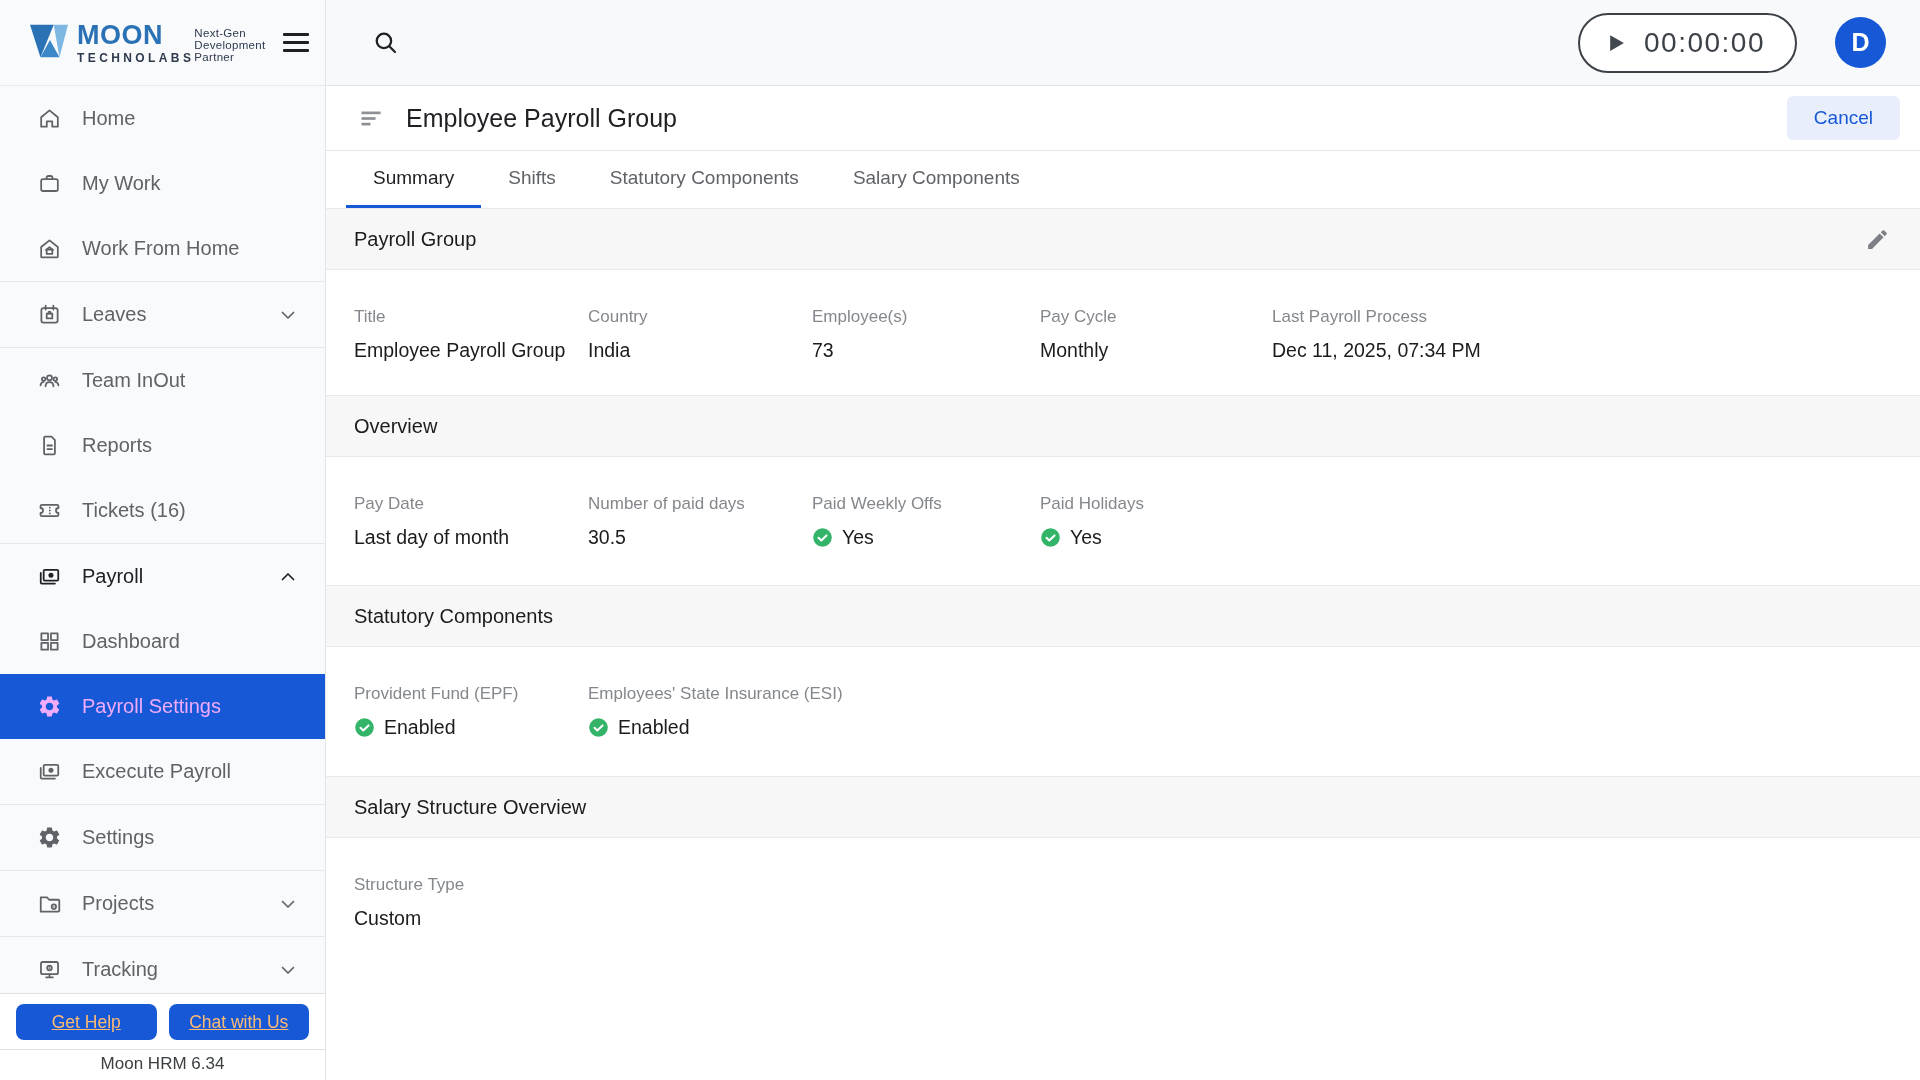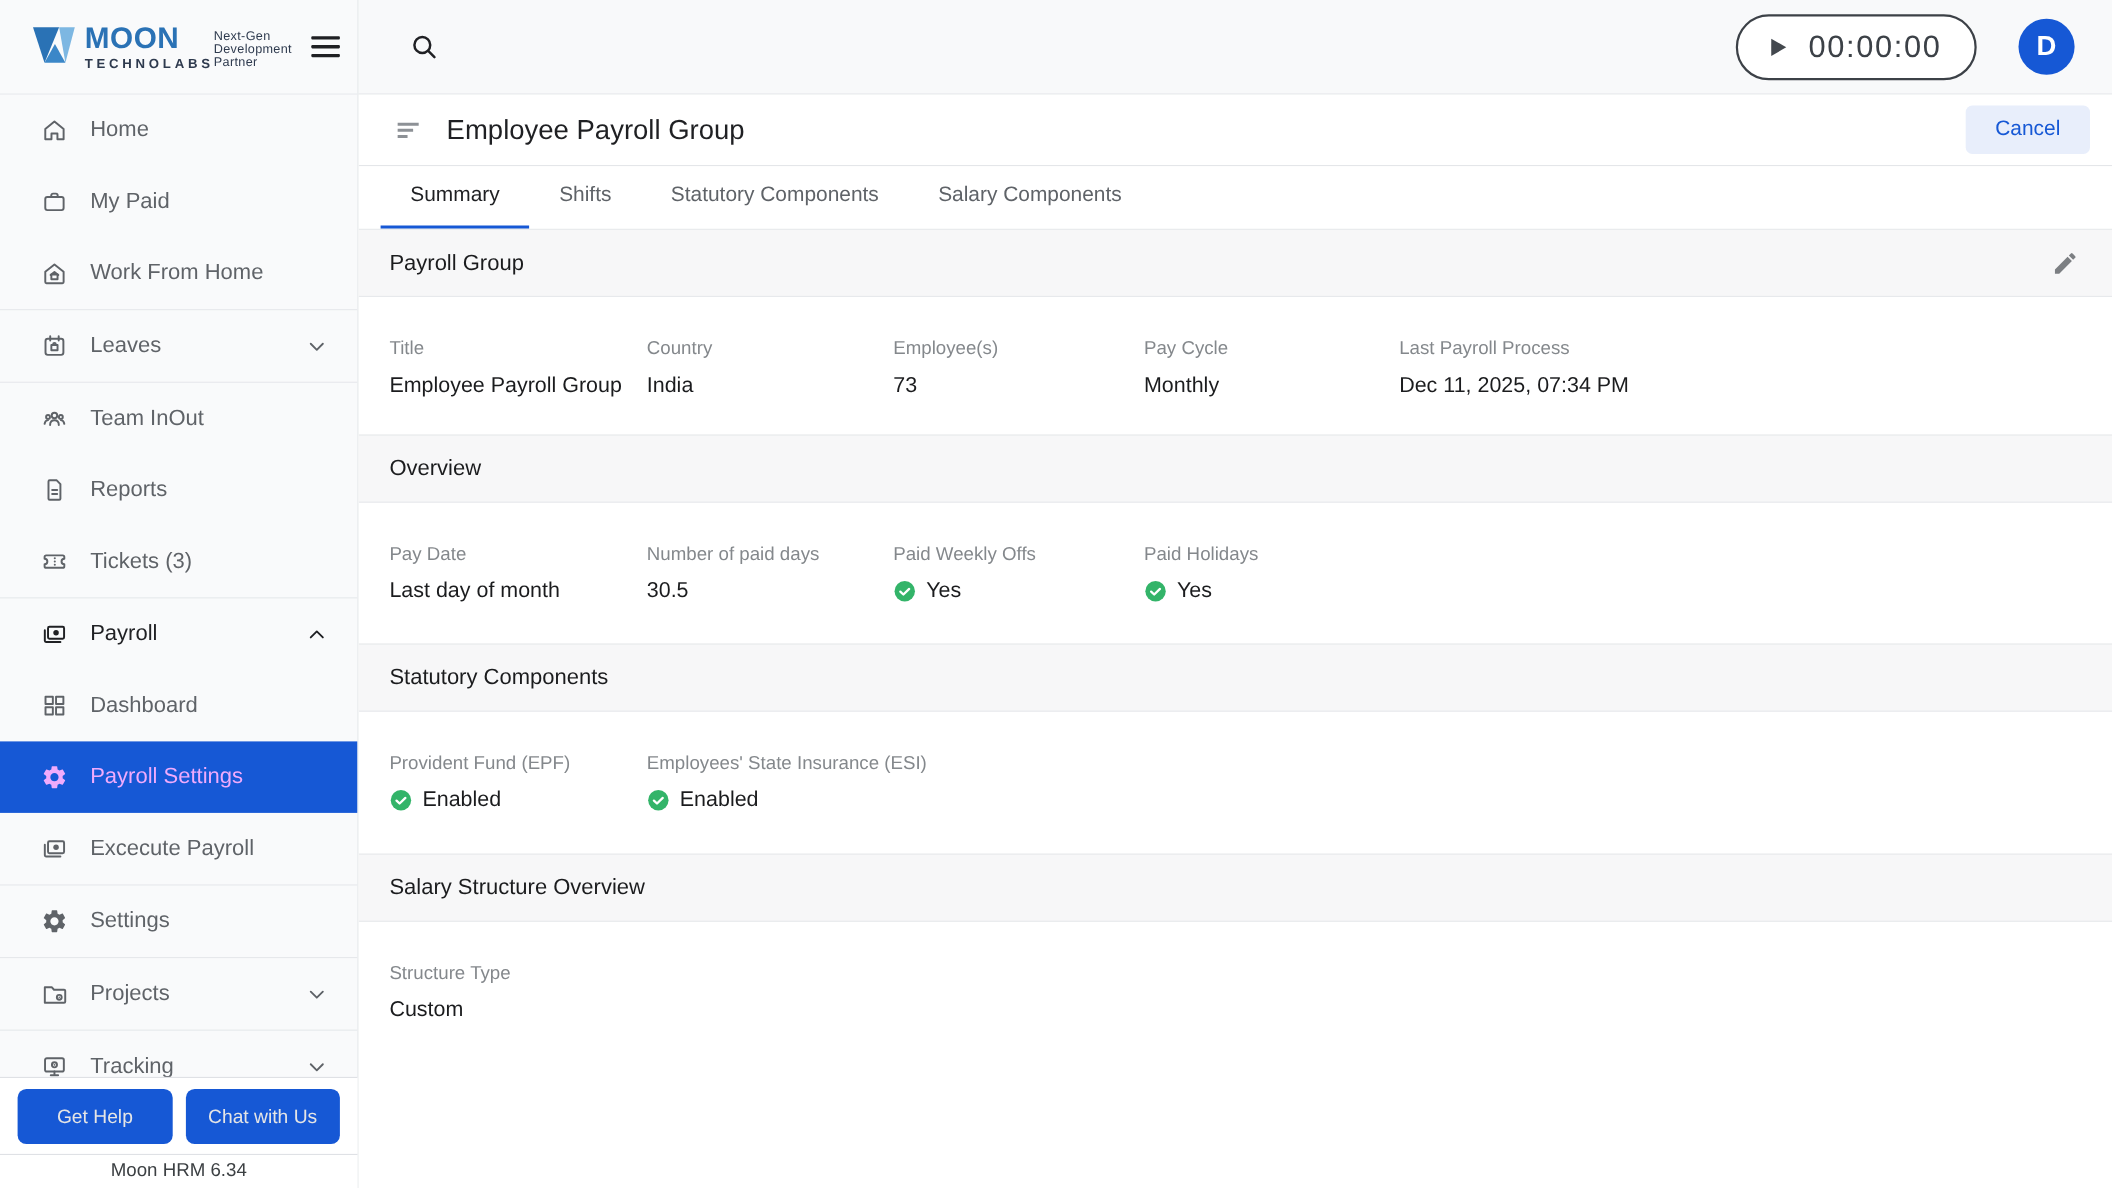--- a/index.html
+++ b/index.html
@@ -29,23 +29,23 @@
               padding:0 26px 0 37px; font-size:20px; color:#5f6368; cursor:pointer; }
   .nav-item svg { width:25px; height:25px; flex:none; stroke:currentColor; fill:none;
                   stroke-width:1.7; stroke-linecap:round; stroke-linejoin:round; }
   .nav-item .fillpart { fill:currentColor; stroke:none; }
   .nav-item .lbl { flex:1; white-space:nowrap; }
   .nav-item .chev { margin-left:auto; width:22px; height:22px; }
   .nav-item.parent { color:#202124; font-weight:500; }
   .nav-item.active { background:#1658d5; color:#f0abfc; font-weight:500; }
   .sidebar-foot { border-top:1px solid #dfe1e5; background:#fff; padding:10px 16px 9px;
                   display:flex; gap:12px; }
-  .foot-btn { flex:1; height:50px; background:#1658d5; color:#e5e5e5; border:none;
+  .foot-btn { flex:1; height:36px; background:#1658d5; color:#fdba74; border:none;
               border-radius:8px; font-size:17.5px; font-weight:500; cursor:pointer;
-              font-family:"Liberation Sans", sans-serif; white-space:nowrap; }
+              font-family:"Liberation Sans", sans-serif; white-space:nowrap;text-decoration:underline; }
   .version { border-top:1px solid #dfe1e5; background:#fff; text-align:center;
              font-size:17px; color:#3c4043; padding:4px 0 6px; }
   
   .main { flex:1; display:flex; flex-direction:column; min-width:0; }
   .topbar { height:86px; min-height:86px; background:#f8f9fa; border-bottom:1px solid #e2e4e7;
             display:flex; align-items:center; padding:0 34px 0 46px; }
   .search-btn { width:30px; height:30px; cursor:pointer; display:flex; align-items:center; }
   .topbar-right { margin-left:auto; display:flex; align-items:center; gap:38px; }
   .timer-pill { height:60px; border:2px solid #3c4147; border-radius:999px; background:#fff;
                 display:flex; align-items:center; gap:17px; padding:0 30px 0 26px; cursor:pointer; }
@@ -116,21 +116,21 @@
       <svg viewBox="0 0 24 24">
         <path d="M4 10.8 L12 4.2 L20 10.8 V19.8 H14.6 V14.8 H9.4 V19.8 H4 Z"></path>
       </svg>
       <span class="lbl">Home</span>
     </div>
     <div class="nav-item">
       <svg viewBox="0 0 24 24">
         <rect x="4" y="7.8" width="16" height="11.4" rx="1.8"></rect>
         <path d="M9.2 7.8 V6.4 a1.6 1.6 0 0 1 1.6 -1.6 h2.4 a1.6 1.6 0 0 1 1.6 1.6 V7.8"></path>
       </svg>
-      <span class="lbl">My Paid</span>
+      <span class="lbl">My Work</span>
     </div>
     <div class="nav-item">
       <svg viewBox="0 0 24 24">
         <path d="M4 10.6 L12 4.2 L20 10.6 V19.6 a1 1 0 0 1 -1 1 H5 a1 1 0 0 1 -1 -1 Z"></path>
         <rect x="9.3" y="13" width="5.4" height="4.2"></rect>
         <path d="M8.6 13.4 L12 10.8 L15.4 13.4"></path>
       </svg>
       <span class="lbl">Work From Home</span>
     </div>
     <div class="nav-sep"></div>
@@ -166,21 +166,21 @@
       </svg>
       <span class="lbl">Reports</span>
     </div>
     <div class="nav-item">
       <svg viewBox="0 0 24 24">
         <path d="M3.4 9.6 V8 a1.4 1.4 0 0 1 1.4 -1.4 h14.4 A1.4 1.4 0 0 1 20.6 8 v1.6 a2.4 2.4 0 0 0 0 4.8 V16 a1.4 1.4 0 0 1 -1.4 1.4 H4.8 A1.4 1.4 0 0 1 3.4 16 v-1.6 a2.4 2.4 0 0 0 0 -4.8 Z"></path>
         <circle class="fillpart" cx="12.3" cy="9.2" r="0.9"></circle>
         <circle class="fillpart" cx="12.3" cy="12" r="0.9"></circle>
         <circle class="fillpart" cx="12.3" cy="14.8" r="0.9"></circle>
       </svg>
-      <span class="lbl">Tickets (3)</span>
+      <span class="lbl">Tickets (16)</span>
     </div>
     <div class="nav-sep"></div>
 
     <div class="nav-item parent">
       <svg viewBox="0 0 24 24">
         <path d="M3.6 8.6 v9.2 a1 1 0 0 0 1 1 h12.6"></path>
         <rect x="6.4" y="5.6" width="14" height="10.4" rx="1.2"></rect>
         <circle class="fillpart" cx="13.4" cy="10.8" r="2.4"></circle>
       </svg>
       <span class="lbl">Payroll</span>

